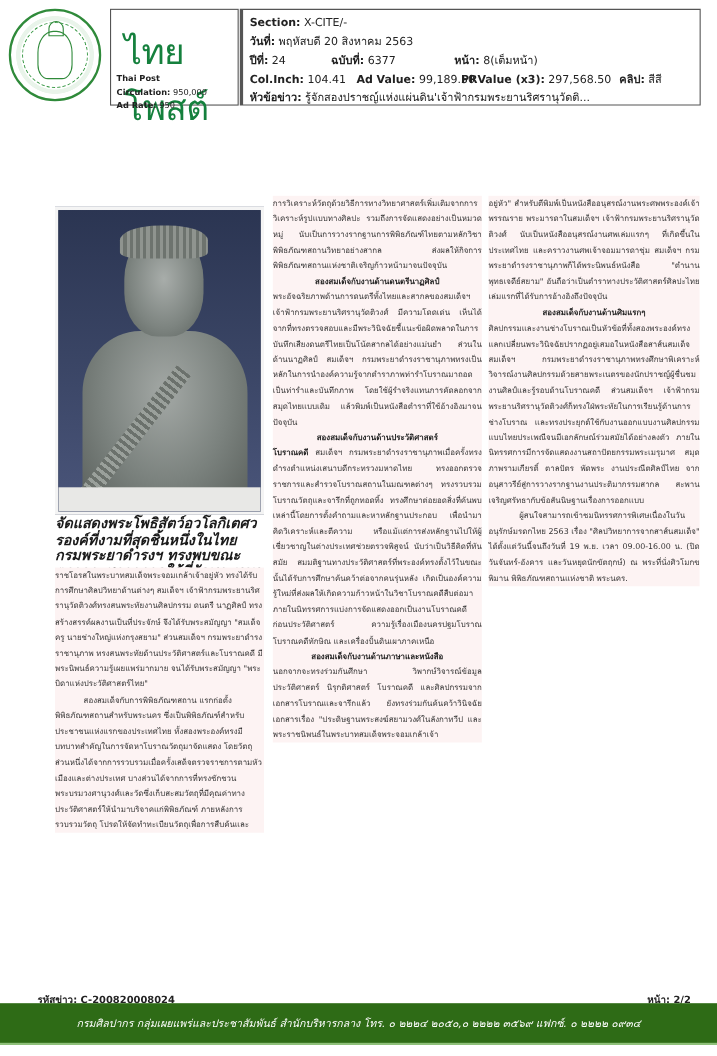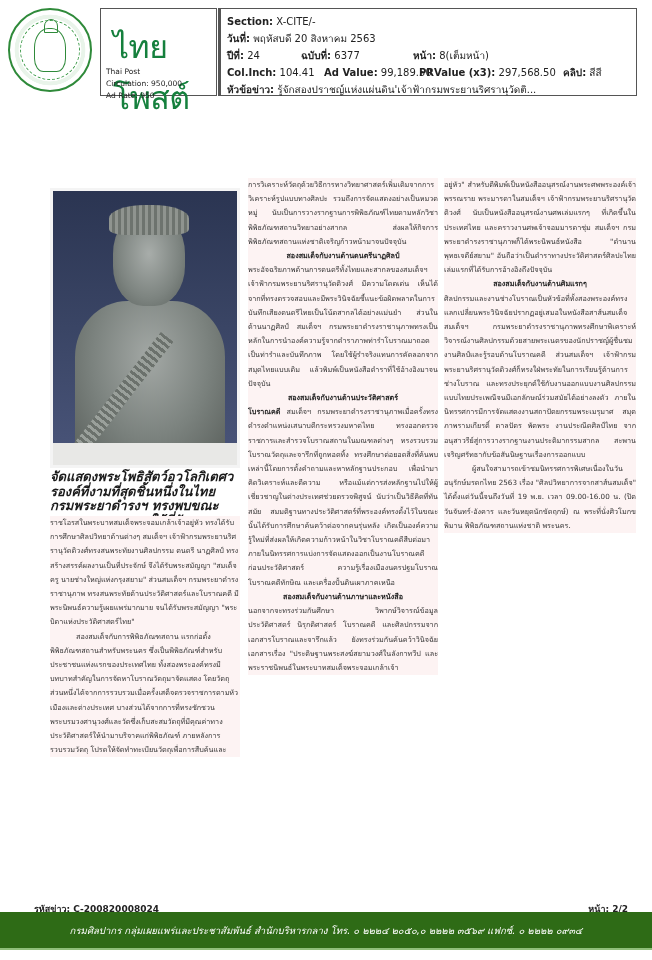--- a/index.html
+++ b/index.html
@@ -13,21 +13,21 @@
     border: 1.5px dashed #3c9a48; }
   .logo-seal .figure { position: absolute; left: 24px; top: 18px; width: 32px; height: 44px;
     border: 1.5px solid #2f8a3a; border-radius: 45% 45% 30% 30%; }
   .logo-seal .figure::before { content: ""; position: absolute; left: 9px; top: -10px; width: 12px; height: 12px;
     border: 1.5px solid #2f8a3a; border-radius: 50% 50% 0 0; }
 
   .paper-box { position: absolute; left: 100px; top: 8px; width: 117px; height: 88px; border: 1px solid #555; background: #fff; }
   .paper-name { position: absolute; left: 12px; top: 12px; font-family: "DejaVu Sans", sans-serif; font-weight: normal;
     font-size: 32px; letter-spacing: -0.5px; color: #15803d; }
   .paper-meta { position: absolute; left: 5px; font-size: 7.5px; color: #222; }
-  .paper-meta b { font-weight: normal; }
+  .paper-meta b { font-weight: bold; }
   .pm1 { top: 58px; } .pm2 { top: 70px; } .pm3 { top: 82px; }
 
   .info-box { position: absolute; left: 218px; top: 8px; width: 419px; height: 88px; border: 1px solid #555;
     border-left: 3px solid #555; background: #fff; padding: 4px 0 12px 6px; font-size: 10px; line-height: 17px; }
   .info-row { white-space: nowrap; position: relative; height: 17px; }
   .info-row b { font-weight: bold; }
   .info-row .cell { position: absolute; top: 0; }
 
   
   .col { position: absolute; font-size: 7.2px; line-height: 14.2px; color: #333; }

